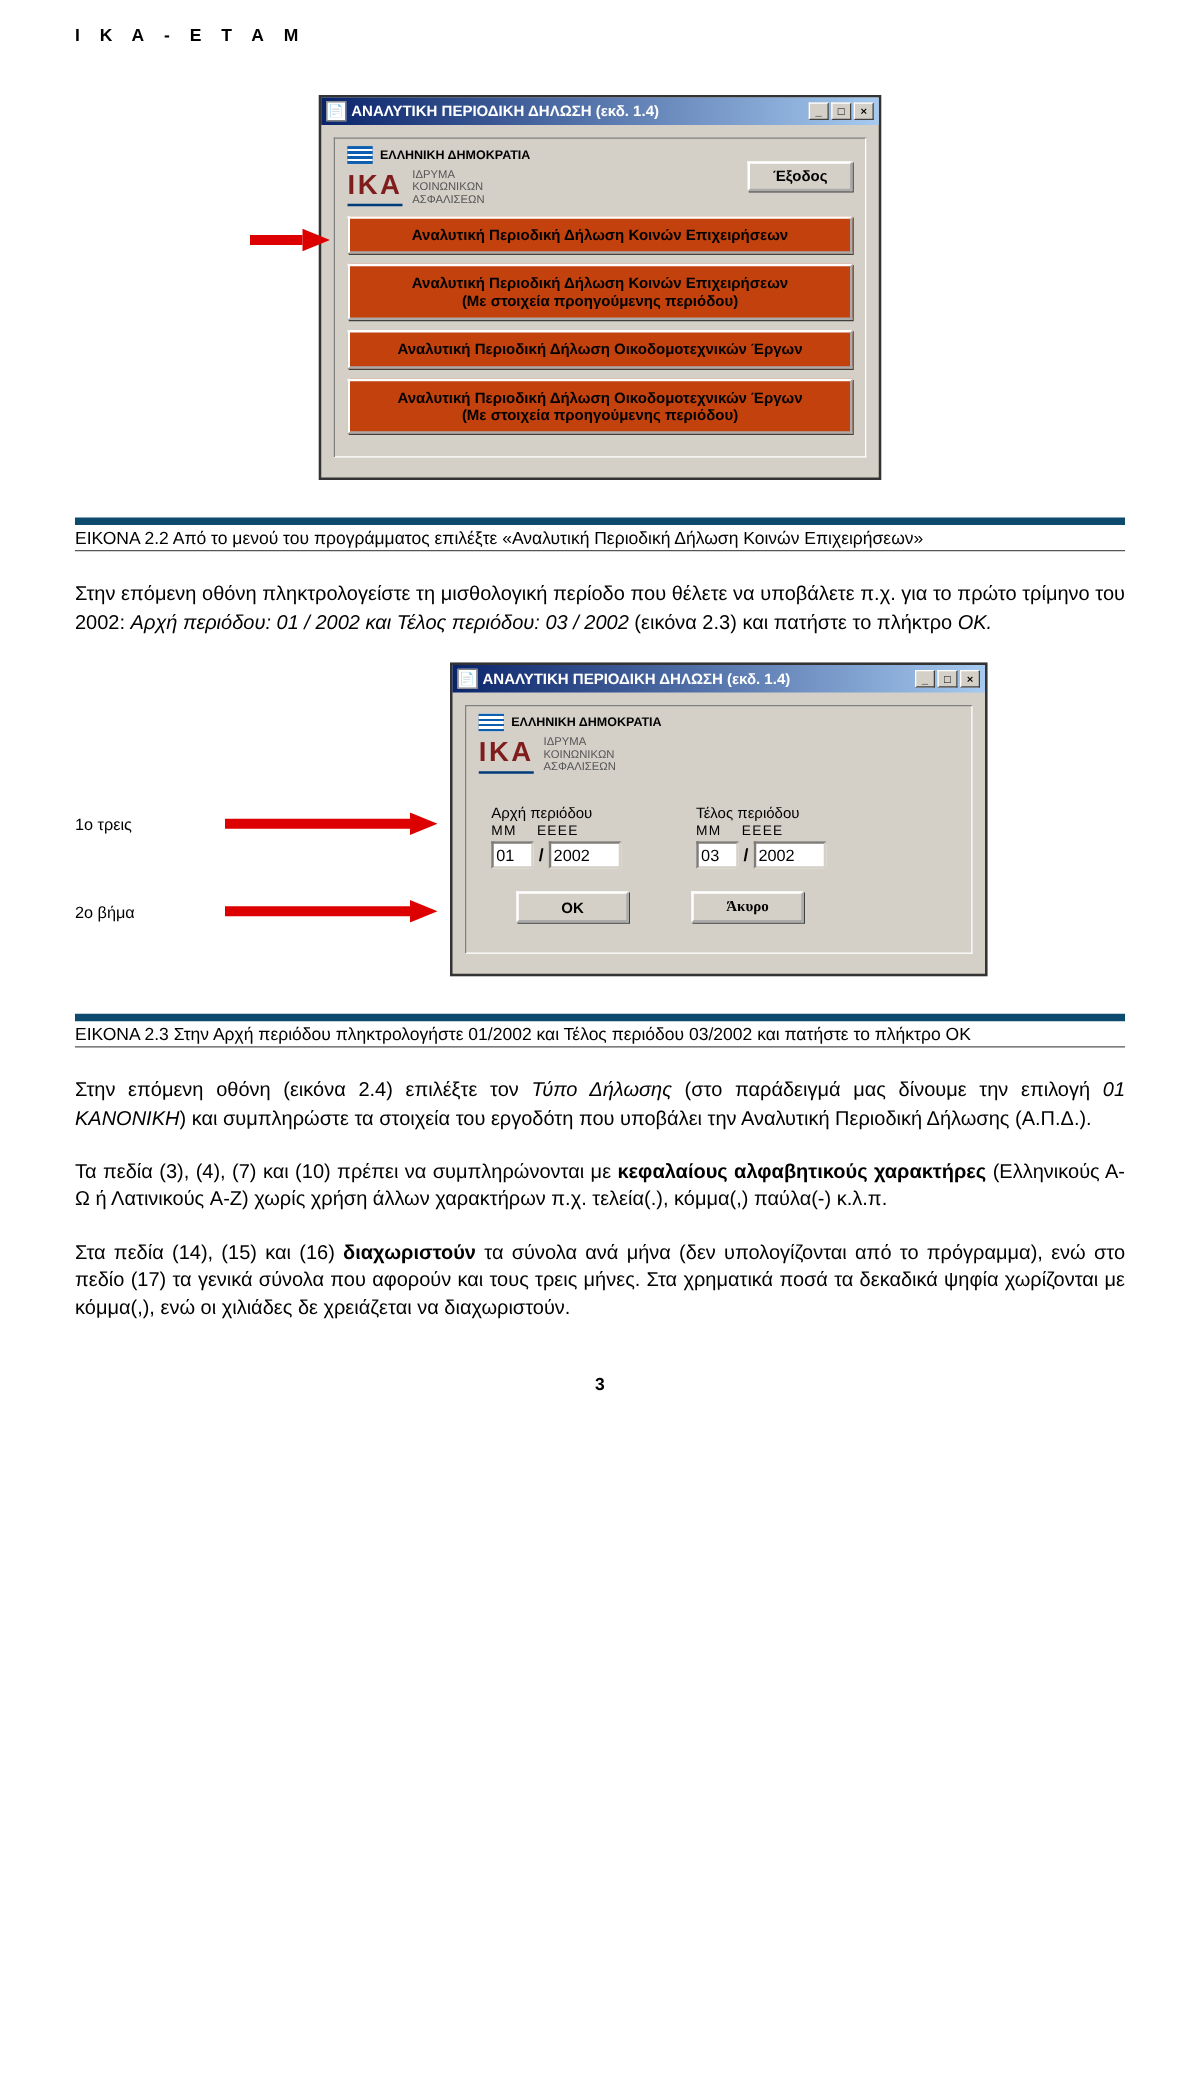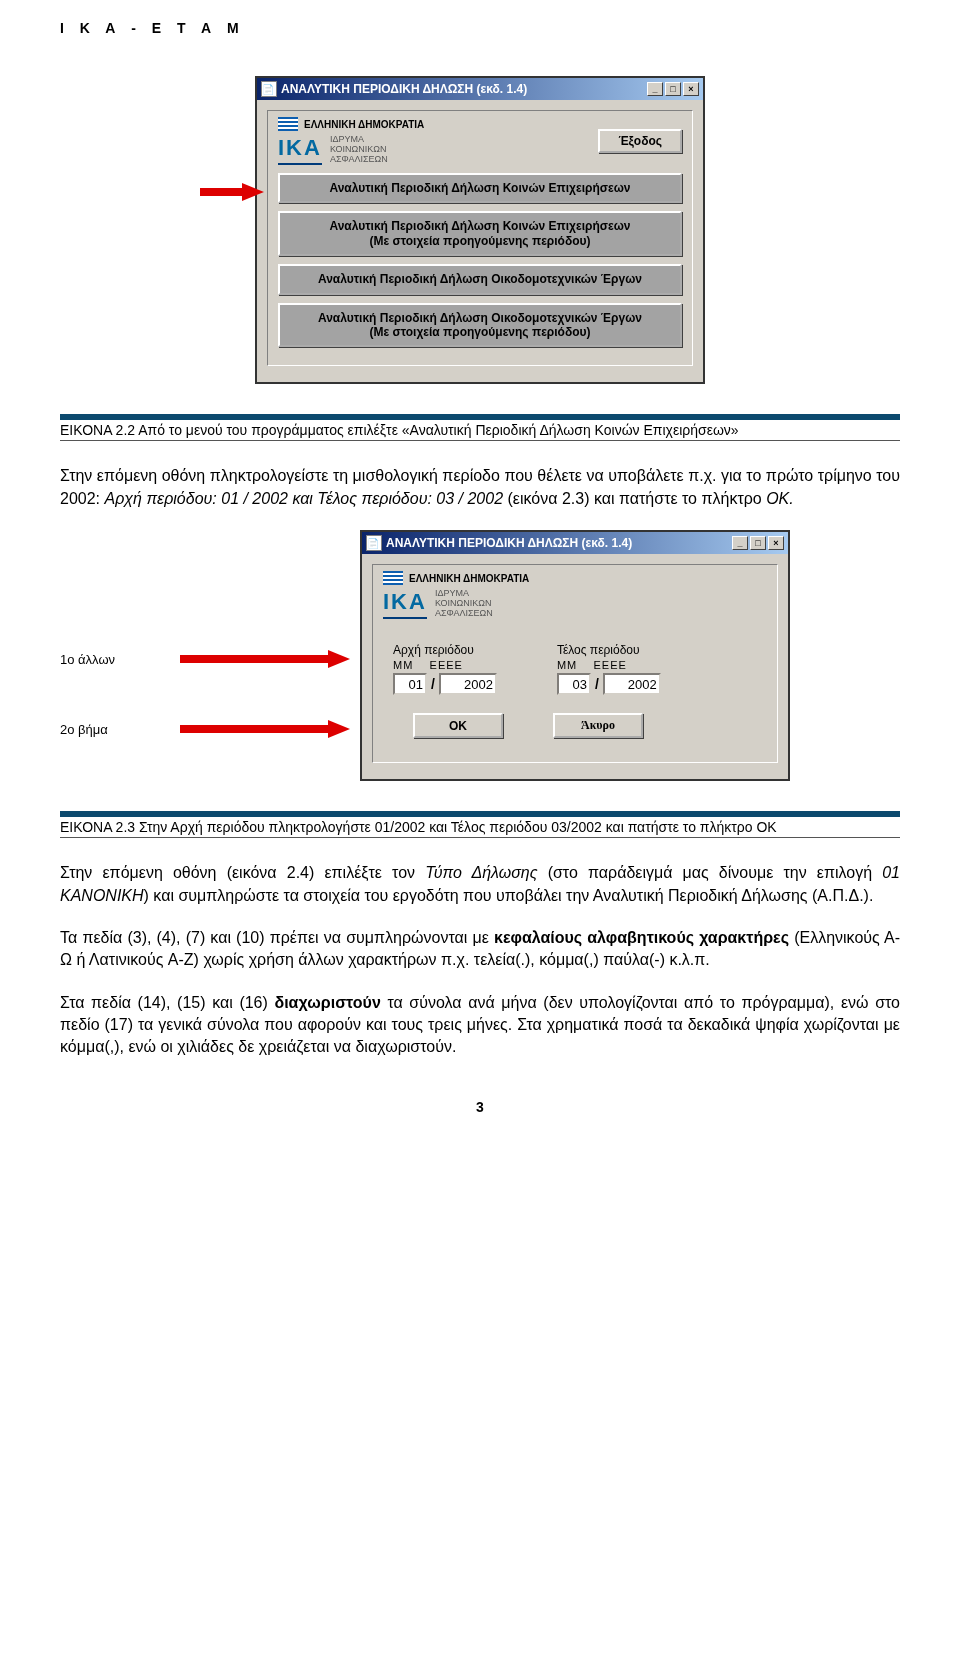--- a/index.html
+++ b/index.html
@@ -116,21 +116,21 @@
   }
   .logo-row {
     display: flex;
     align-items: center;
     gap: 8px;
     margin-top: 4px;
   }
   .ika-logo {
     font-weight: bold;
     font-size: 22px;
-    color: #0369a1;
+    color: #7f1d1d;
     border-bottom: 2px solid #003b7a;
     padding-bottom: 2px;
     letter-spacing: 2px;
   }
   .ika-lines {
     font-size: 9px;
     color: #555;
     line-height: 1.1;
   }
   .exitbtn-wrap {
@@ -148,21 +148,21 @@
     font-family: Tahoma, Arial, sans-serif;
     box-shadow: 1px 1px 0 #404040;
     white-space: nowrap;
   }
   .menu-buttons {
     margin-top: 8px;
   }
   .menu-btn {
     display: block;
     width: 100%;
-    background: #a3a3a3;
+    background: #c2410c;
     border: 2px outset #fff;
     padding: 6px 4px;
     font-size: 12px;
     font-weight: bold;
     font-family: Tahoma, Arial, sans-serif;
     text-align: center;
     margin-bottom: 8px;
     box-shadow: 1px 1px 0 #404040;
     line-height: 1.2;
   }
@@ -208,21 +208,21 @@
     flex-direction: column;
   }
   .field-label { font-size: 12px; margin-bottom: 2px; }
   .field-sub { font-size: 11px; letter-spacing: 1px; margin-bottom: 2px; }
   .field-inputs { display: flex; align-items: center; gap: 4px; }
   .inp {
     background: #fff;
     border: 2px inset #d4d0c8;
     height: 22px;
     font-size: 13px;
-    text-align: right;
+    text-align: left;
     font-family: Tahoma, Arial, sans-serif;
   }
   .inp-mm { width: 34px; }
   .inp-yyyy { width: 58px; }
   .slash { font-weight: bold; font-size: 14px; }
   .ok-row {
     display: flex;
     gap: 50px;
     padding: 0 10px 10px 30px;
   }
@@ -366,21 +366,21 @@
 
           <div class="ok-row">
             <button class="stdbtn" style="padding:3px 34px;">OK</button>
             <button class="stdbtn" style="padding:3px 26px;font-family:Liberation Serif, serif;">Άκυρο</button>
           </div>
         </div>
       </div>
     </div>
 
     <div style="position:absolute; top:120px; left:0; display:flex; align-items:center;">
-      <span class="step-label">1ο άλλων</span>
+      <span class="step-label">1ο τρεις</span>
       <svg width="170" height="18" viewBox="0 0 170 18">
         <rect x="0" y="5" width="148" height="8" fill="#d00"></rect>
         <polygon points="148,0 170,9 148,18" fill="#d00"></polygon>
       </svg>
     </div>
     <div style="position:absolute; top:190px; left:0; display:flex; align-items:center;">
       <span class="step-label">2ο βήμα</span>
       <svg width="170" height="18" viewBox="0 0 170 18">
         <rect x="0" y="5" width="148" height="8" fill="#d00"></rect>
         <polygon points="148,0 170,9 148,18" fill="#d00"></polygon>

